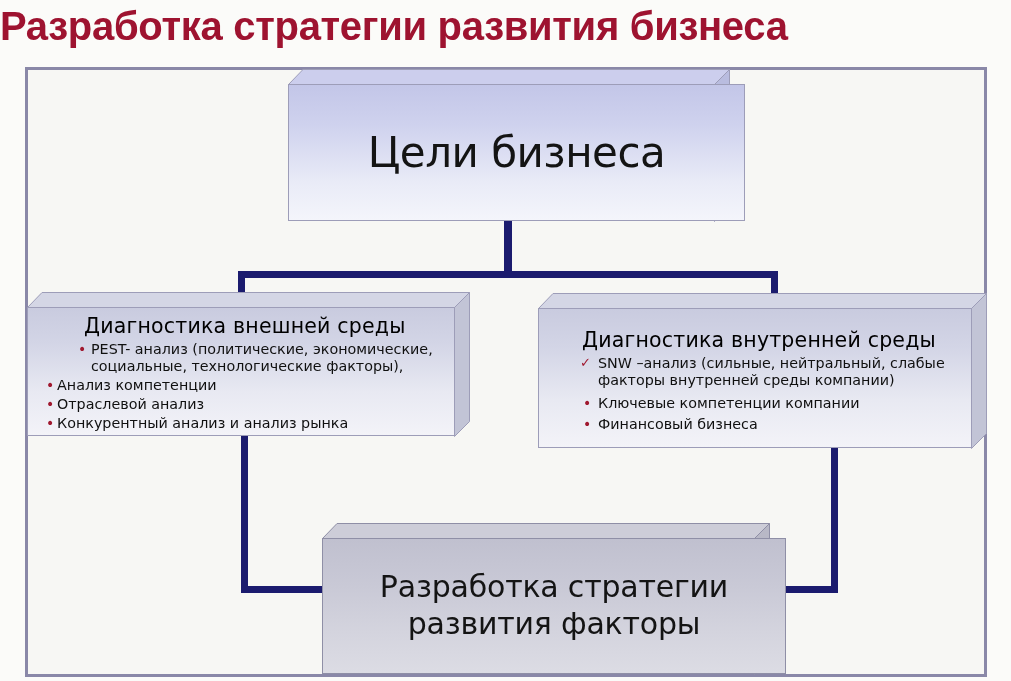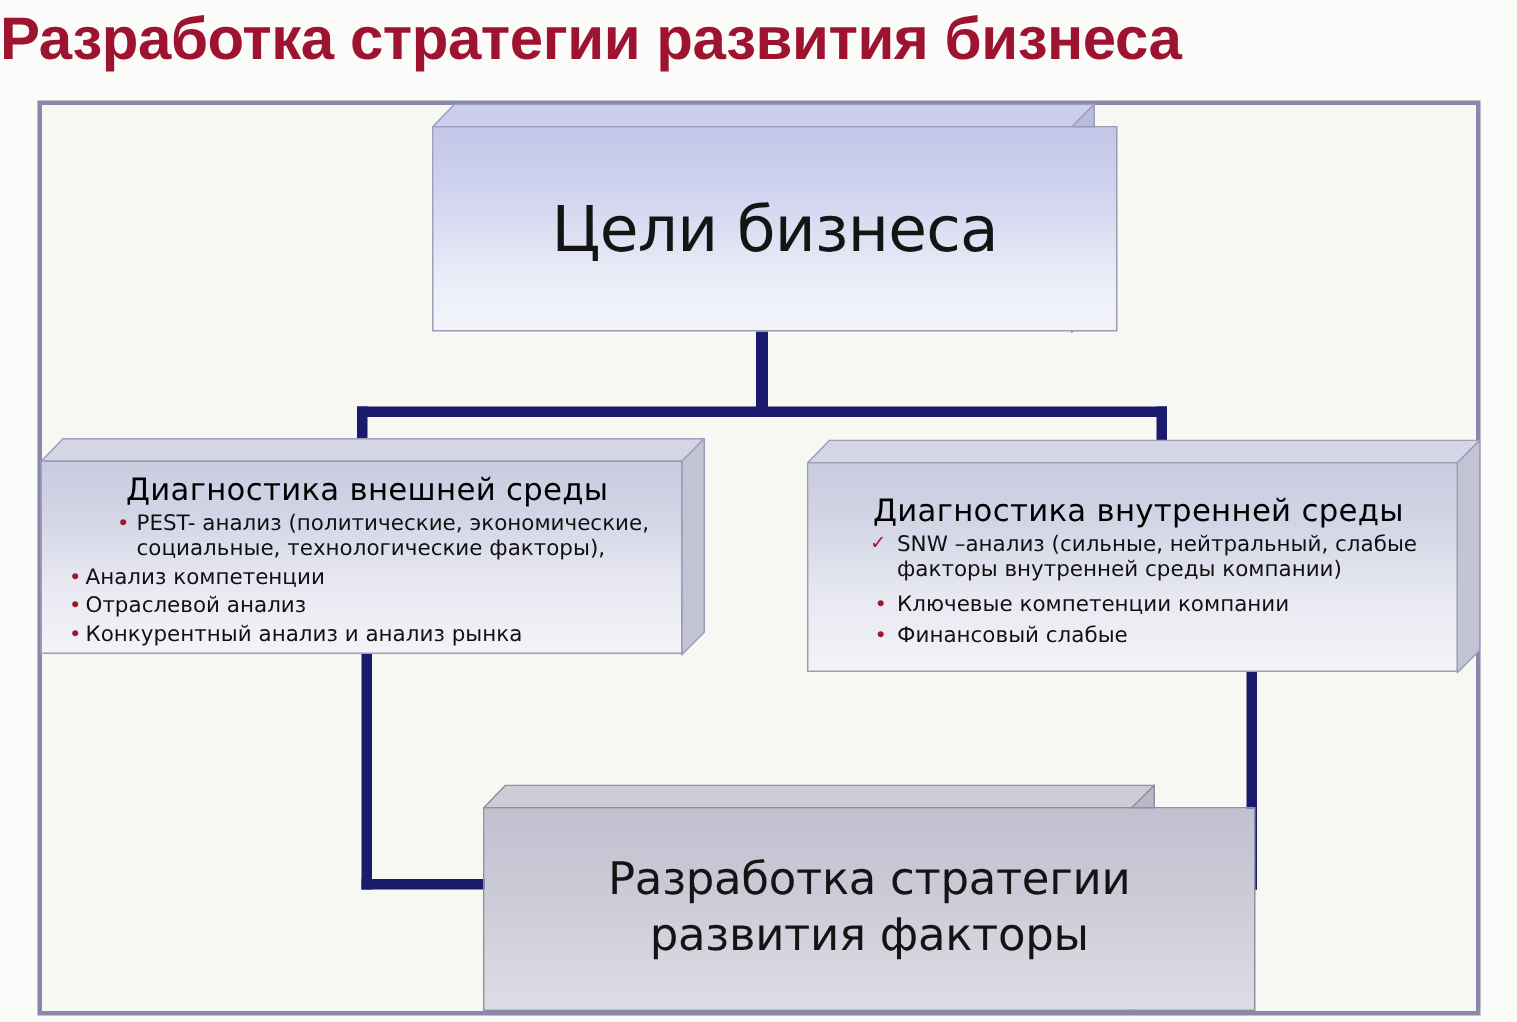--- a/index.html
+++ b/index.html
@@ -153,21 +153,21 @@
 
   
   #box-internal ul.bullets li.check { padding-left: 54px; }
   #box-internal ul.bullets li.check .mk { left: 36px; font-size: 13px; }
   #box-internal ul.bullets li.plain { padding-left: 54px; }
   #box-internal ul.bullets li.plain .mk { left: 39px; }
   #box-internal ul.bullets li.plain { margin-bottom: 4px; }
   #box-internal ul.bullets li.check { margin-bottom: 5px; }
 
   
-  #box-strategy { left: 322px; top: 538px; width: 515px; height: 136px; text-decoration: underline; }
+  #box-strategy { left: 322px; top: 538px; width: 464px; height: 136px; text-decoration: underline; }
   #box-strategy .face {
     background: linear-gradient(to bottom, #c0c0cf 0%, #c9c9d6 35%, #d4d4de 70%, #dcdce4 100%);
     border-color: #8f8fa6;
   }
   #box-strategy .box-content {
     align-items: center;
     justify-content: center;
   }
   .strategy-text {
     font-family: "DejaVu Sans", "Liberation Sans", sans-serif;
@@ -269,21 +269,21 @@
         <li class="check">
           <span class="mk">✓</span>
           <span class="tx">SNW –анализ (сильные, нейтральный, слабые факторы внутренней среды компании)</span>
         </li>
         <li class="plain">
           <span class="mk">•</span>
           <span class="tx">Ключевые компетенции компании</span>
         </li>
         <li class="plain">
           <span class="mk">•</span>
-          <span class="tx">Финансовый слабые</span>
+          <span class="tx">Финансовый бизнеса</span>
         </li>
       </ul>
     </div>
   </div>
 
   <div class="box3d" id="box-strategy">
     <span class="top-bevel" style="left:0; top:-15px; width:448px; height:16px;">
       <svg width="448" height="16" viewBox="0 0 448 16">
         <polygon points="0.5,15.5 15,0.5 447.5,0.5 433,15.5" fill="#cdcdd8" stroke="#8f8fa6" stroke-width="1"></polygon>
       </svg>

